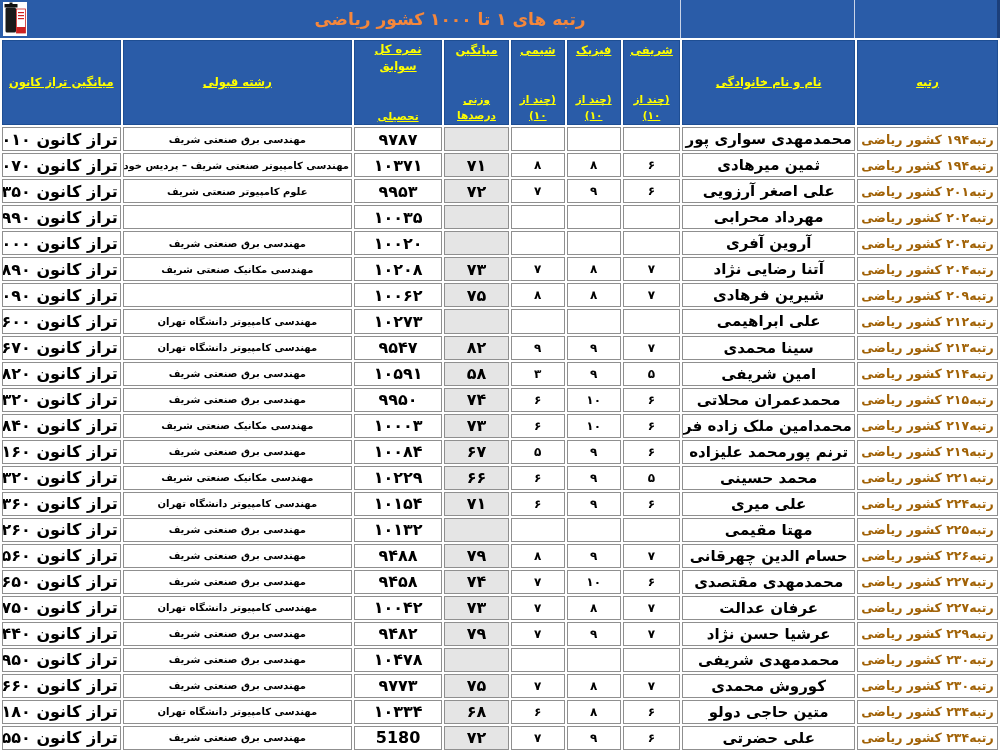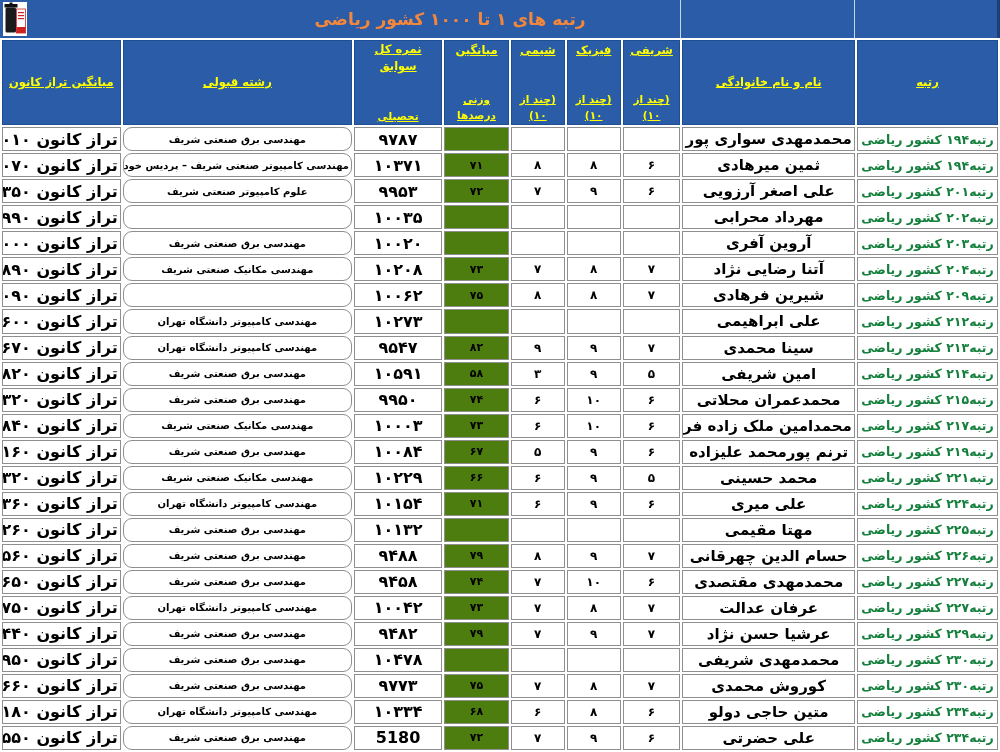--- a/index.html
+++ b/index.html
@@ -27,26 +27,26 @@
   th {
     background:#2a5ca8; color:#ffff00; font-weight:bold; font-size:11.5px;
     border:1px solid #1e4e93; padding:0; line-height:1.5; vertical-align:middle;text-decoration:underline;
   }
   th .sub { display:block; font-size:10.5px; font-weight:bold;margin-top:33px; }
   td {
     border:1px solid #8f8f8f; background:#ffffff; color:#000000;
     text-align:center; vertical-align:middle; font-weight:bold; padding:0 2px;
     white-space:nowrap; overflow:hidden;
   }
-  td.rank   { color:#15803d; font-size:12.5px;margin-left:33px; }
+  td.rank   { color:#a16207; font-size:12.5px;margin-left:33px; }
   td.name   { font-size:15px; }
   td.score  { font-size:12px; }
-  td.wavg   { font-size:11px; background:#4d7c0f; }
+  td.wavg   { font-size:16px; background:#e5e5e5; }
   td.total  { font-size:16px; }
-  td.major  { font-size:10px;border-radius:9px; }
+  td.major  { font-size:10px; }
   td.kanoon { font-size:16px; }
 </style>
 </head>
 <body>
 
 <div class="page">
 
   <div class="banner">
     <div class="logo-cell">
       <svg class="logo-box" viewBox="0 0 24 34" xmlns="http://www.w3.org/2000/svg">

